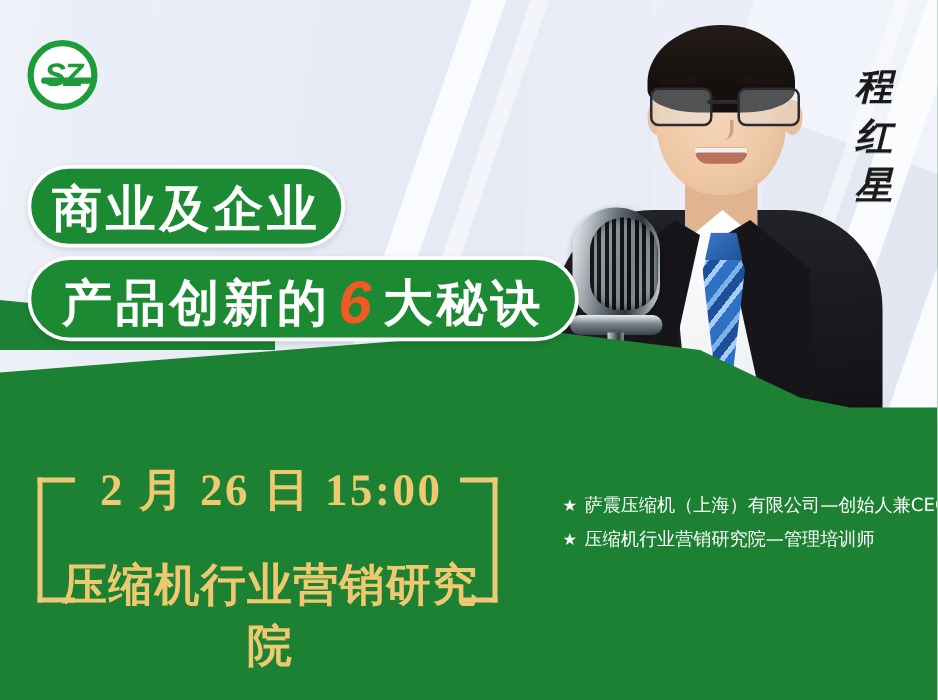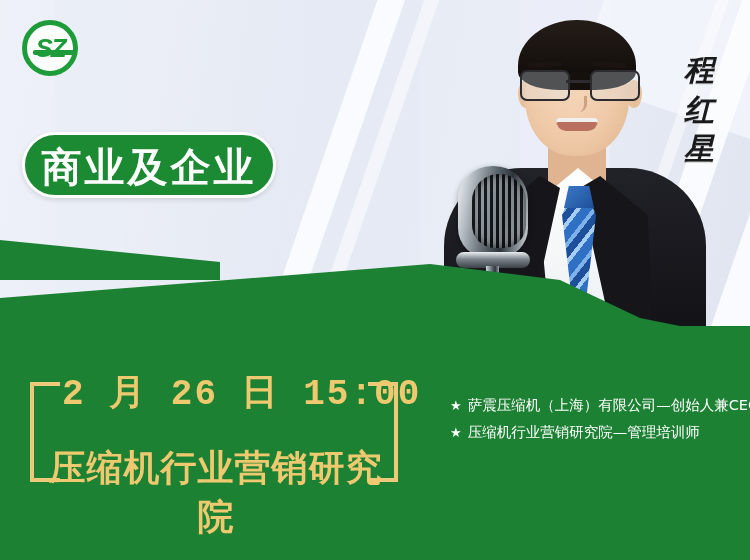--- a/index.html
+++ b/index.html
@@ -136,21 +136,21 @@
   .green-top-strip{
     position:absolute;left:0;top:240px;width:220px;height:40px;
     background:#1c8133;
     clip-path:polygon(0 0,220px 22px,220px 40px,0 40px);
     z-index:7;
   }
 
   
   .logo{position:absolute;left:22px;top:18px;width:230px;height:60px;z-index:12;}
   .logo-mark{
-    position:absolute;left:0;top:2px;width:56px;height:56px;border-radius:50%;
+    position:absolute;left:0;top:14px;width:56px;height:56px;border-radius:50%;
     border:5px solid #1f9c3a;
     box-sizing:border-box;
     background:#ffffff;
   }
   .logo-mark .sz{
     position:absolute;left:0;right:0;top:50%;transform:translateY(-50%);
     text-align:center;font-weight:bold;font-size:26px;color:#1f9c3a;
     font-style:italic;letter-spacing:-2px;line-height:1;
   }
   .logo-mark .bar{
@@ -192,21 +192,21 @@
     font-weight:bold;font-style:italic;
     text-shadow:0 1px 0 rgba(0,0,0,.25);
   }
   .calli span{display:block;}
   .bracket{position:absolute;border:4px solid #edc979;width:26px;height:92px;z-index:14;}
   .bracket.l{left:30px;top:382px;border-right:none;}
   .bracket.r{left:368px;top:382px;border-left:none;}
   .ev-date{
     position:absolute;left:62px;top:368px;width:310px;text-align:center;
     color:#efc96f;font-size:36px;font-weight:bold;letter-spacing:2px;
-    font-family:Liberation Mono, monospace;
+    font-family:Liberation Serif, serif;
     z-index:15;white-space:nowrap;
   }
   .ev-sub{
     position:absolute;left:62px;top:412px;width:310px;text-align:center;
     color:#efc96f;font-size:22px;font-weight:bold;letter-spacing:1px;
     font-family:"DejaVu Serif","Liberation Serif",serif;z-index:15;
   }
   .ev-main{
     position:absolute;left:38px;top:444px;width:356px;text-align:center;
     color:#efc96f;font-size:36px;font-weight:bold;letter-spacing:1px;
@@ -274,20 +274,25 @@
   <div class="logo">
     <div class="logo-mark">
       <div class="sz">SZ</div>
       <div class="bar"></div>
     </div>
   </div>
 
   <div class="pill pill-1">
     <span>商业及企业</span>
   </div>
+  <div class="pill pill-2">
+    <span>产品创新的</span>
+      <span class="num">6</span>
+      <span>大秘诀</span>
+  </div>
 
   <div class="calli">
     <span>程</span>
     <span>红</span>
     <span>星</span>
   </div>
 
   <div class="bracket l"></div>
   <div class="bracket r"></div>
   <div class="ev-date">2 月 26 日 15:00</div>

